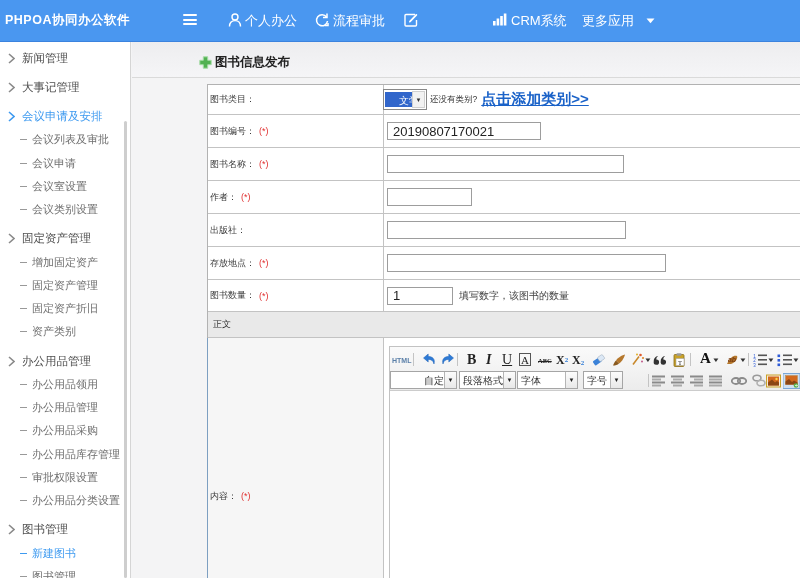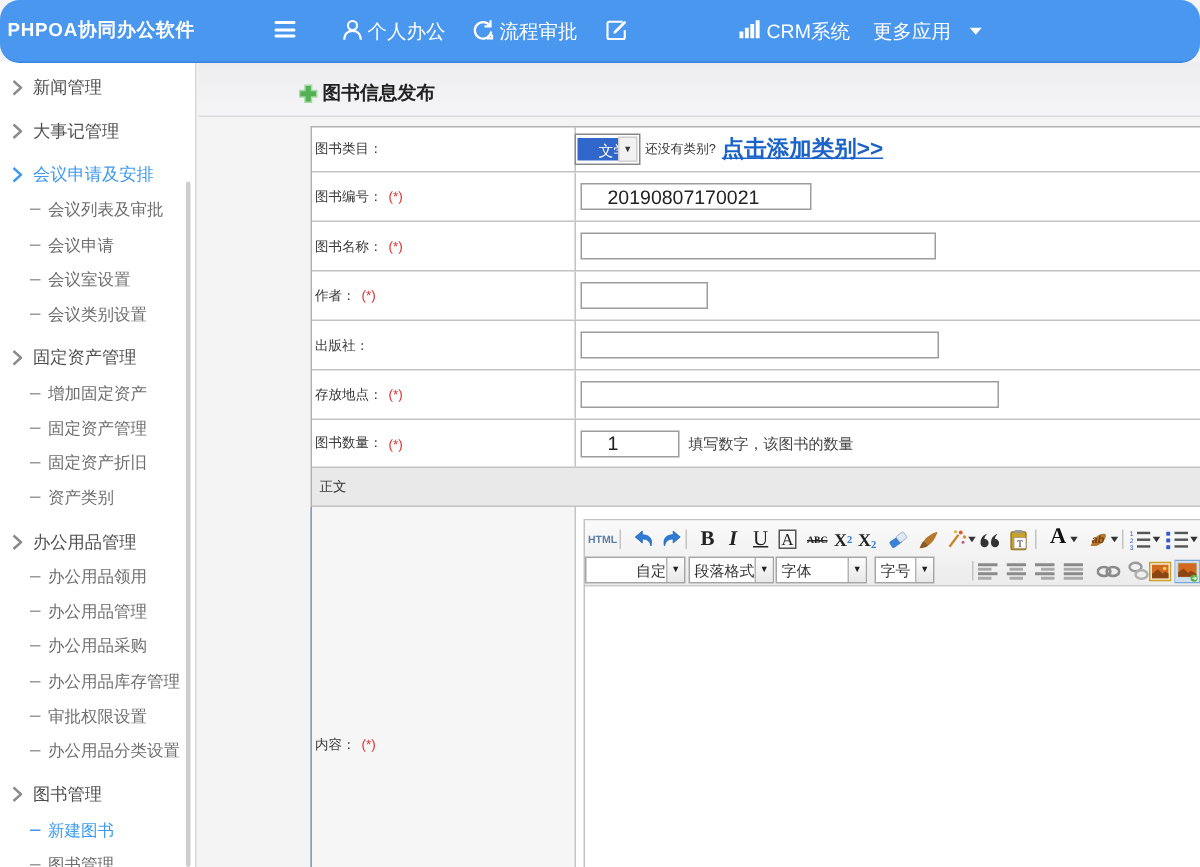--- a/index.html
+++ b/index.html
@@ -1,18 +1,18 @@
 <!DOCTYPE html>
 <html><head>
 <meta charset="utf-8">
 <style>
 * { margin:0; padding:0; box-sizing:border-box; }
 html,body { width:800px; height:578px; overflow:hidden; background:#f4f4f5;
   font-family:"Liberation Sans", sans-serif; }
-#hdr { position:absolute; left:0; top:0; width:800px; height:42px; background:#4a97f0; border-bottom:1.5px solid #3c83de; z-index:5;border-radius:13px; }
+#hdr { position:absolute; left:0; top:0; width:800px; height:42px; background:#4a97f0; border-bottom:1.5px solid #3c83de; z-index:5; }
 #logo { position:absolute; left:5px; top:12px; color:#fff; font-size:12.5px; font-weight:bold; letter-spacing:0.5px;}
 .nav { position:absolute; top:0; height:41px; color:#fff; font-size:13px; line-height:41px; }
 #burger { position:absolute; left:183px; top:14px; width:14px; }
 #burger div { height:2px; background:#fff; margin-bottom:2.6px; border-radius:1px;}
 .nico { position:absolute; top:12px; }
 
 #side { position:absolute; left:0; top:41px; width:131px; height:537px; background:#fff; border-right:1px solid #d5d5d5; }
 #thumb { position:absolute; left:123.5px; top:80px; width:3.5px; height:457px; background:#cecece; border-radius:3px; }
 #menu { position:absolute; left:0; top:5.5px; width:131px; }
 .m1 { height:23.25px; margin-top:6px; display:flex; align-items:center; color:#4f4f4f; font-size:11.5px; white-space:nowrap; }
@@ -30,21 +30,21 @@
 #ttl { position:absolute; left:83px; top:13px; font-size:12.5px; font-weight:bold; color:#222; }
 #plus { position:absolute; left:68px; top:15px; }
 
 #tbl { position:absolute; left:75px; top:43px; width:740px; background:#fff;
   border-top:1px solid #b2b2b2; border-left:1px solid #b2b2b2; font-size:9px; color:#3a3a3a; }
 .row { display:flex; border-bottom:1px solid #c3c3c3; }
 .lbl { width:176px; flex:none; border-right:1px solid #c3c3c3; display:flex; align-items:center; padding-left:2px; }
 .val { flex:1; display:flex; align-items:center; padding-left:3px; }
 .req { color:#e03030; margin-left:4px; }
 input[type=text] { height:18px; border:1px solid #9d9d9d; font-size:13px; color:#222;
-  padding-left:17px; font-family:"Liberation Sans",sans-serif; background:#fff;}
+  padding-left:5px; font-family:"Liberation Sans",sans-serif; background:#fff;}
 #r1 { height:30px; } #r2,#r3,#r4,#r5,#r6 { height:33px; } #r7 { height:32px; }
 #rz { height:26px; background:#e9e9e9; border-bottom:1px solid #c3c3c3;
   display:flex; align-items:center; padding-left:5px; color:#333; }
 #rc { display:flex; height:242px; border-left:1px solid #7d9fc1; margin-left:-1px; }
 #rc .lbl { background:#f6f6f6; align-items:flex-start; }
 #rc .lbl span { margin-top:152px; }
 #rc .val { padding:0; align-items:flex-start; }
 
 #sel { width:44px; height:21px; border:1px solid #888; background:#fff; display:flex; position:relative; margin-left:-4px; flex:none;}
 #sel .st { background:#3166cb; color:#fff; font-size:10px; padding:2px 1px 0 14px; margin:2px 0 2px 1px; height:15px;}

